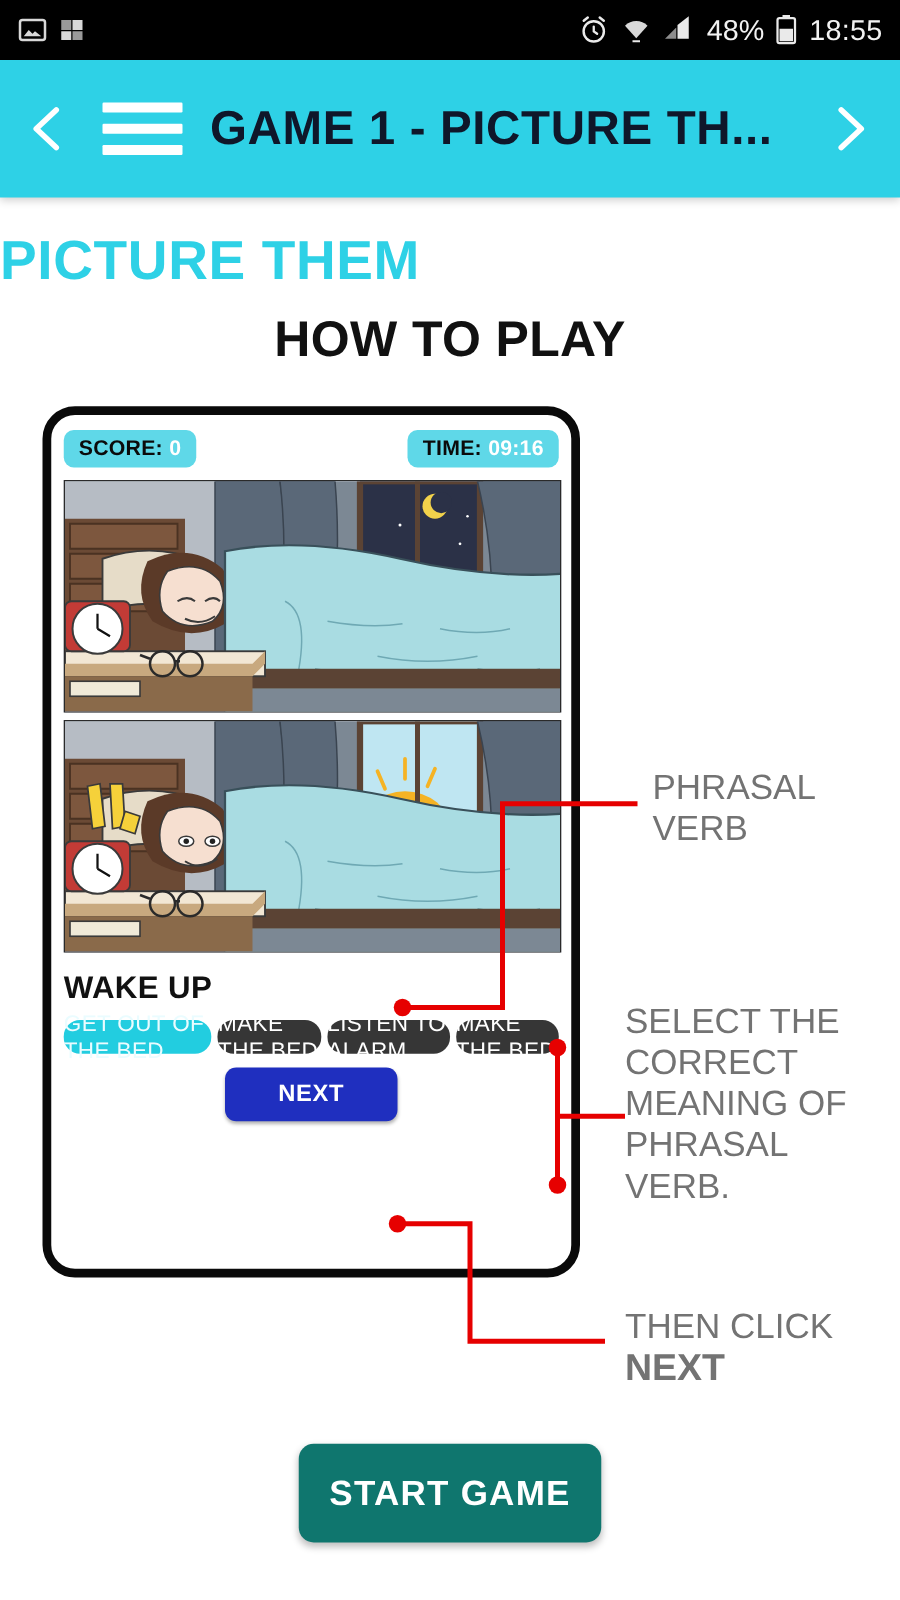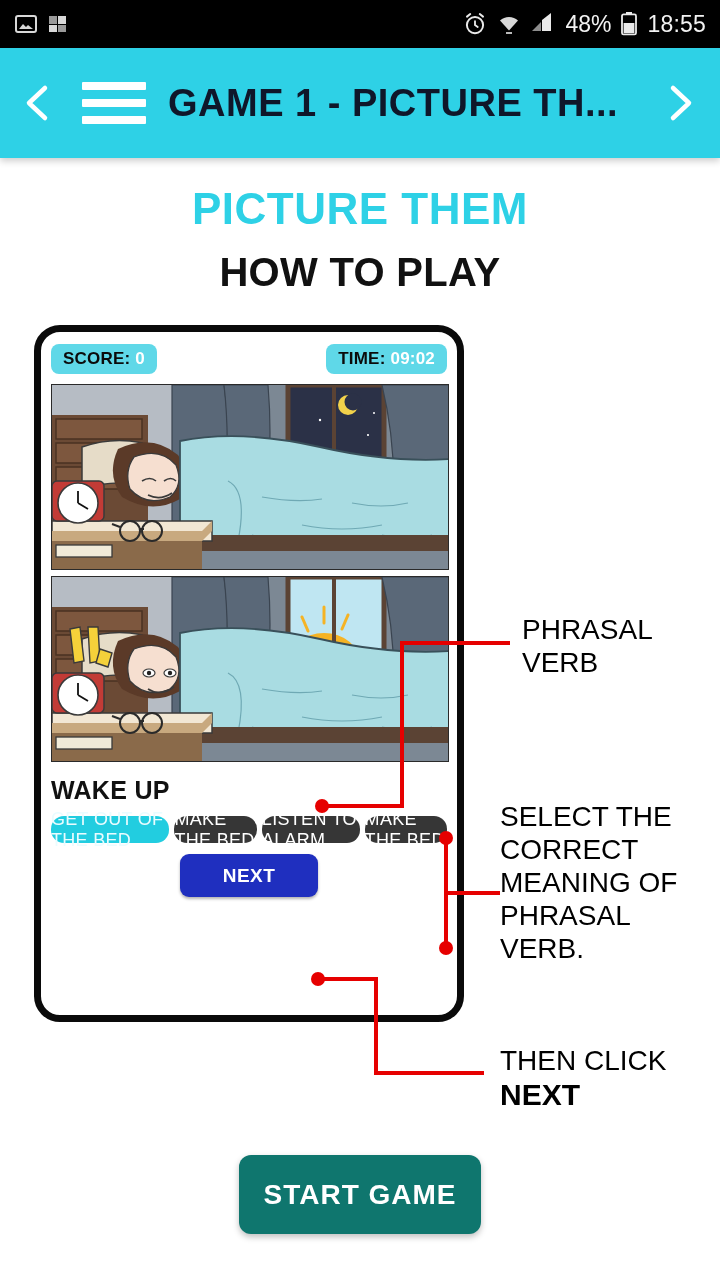--- a/index.html
+++ b/index.html
@@ -34,21 +34,21 @@
   .chev-right { margin-left:auto; margin-right:18px; }
   .hamburger { margin-left:22px; width:64px; display:flex; flex-direction:column; gap:9px; }
   .hamburger span { display:block; height:8px; background:#fff; border-radius:1px; }
   .appbar-title {
     margin-left:22px; color:#0f172a; font-size:38px; font-weight:700;
     letter-spacing:.5px; white-space:nowrap; overflow:hidden;
   }
 
   
   .title-main {
-    position:absolute; top:184px; left:0; width:720px; text-align:center;
+    position:absolute; top:184px; left:0; width:720px; text-align:left;
     color:#2ed1e6; font-size:44px; font-weight:700; letter-spacing:.5px;
   }
   .title-sub {
     position:absolute; top:250px; left:0; width:720px; text-align:center;
     color:#111; font-size:40px; font-weight:700; letter-spacing:.3px;
   }
 
   
   .phone {
     position:absolute; left:34px; top:325px; width:430px; height:697px;
@@ -85,21 +85,21 @@
   .opt.sel { background:#22cde0; color:#eafcff; }
   .next-wrap { display:flex; justify-content:center; margin-top:11px; }
   .next-btn {
     width:138px; height:43px; background:#1f2fbf; border-radius:9px;
     display:flex; align-items:center; justify-content:center;
     color:#fff; font-size:19px; font-weight:700; letter-spacing:.5px;
     box-shadow: 0 2px 3px rgba(0,0,0,.3);
   }
 
   
-  .anno { position:absolute; color:#000000; font-weight:400; line-height:1.18; }
+  .anno { position:absolute; color:#737373; font-weight:400; line-height:1.18; }
   .anno-verb  { left:522px; top:613px; font-size:28px; }
   .anno-select{ left:500px; top:800px; font-size:28px; width:215px; }
   .anno-click { left:500px; top:1044px; font-size:28px; width:215px; }
   .anno-click b { font-weight:700; display:block; font-size:30px; }
 
   svg.leaders { position:absolute; left:0; top:0; width:720px; height:1280px; pointer-events:none; }
 
   
   .start-btn {
     position:absolute; left:239px; top:1155px; width:242px; height:79px;
@@ -171,21 +171,21 @@
   <div class="phone">
     <div class="phone-inner">
 
       <div class="hud">
         <div class="pill">
           <span>SCORE:</span>
           <span class="val">0</span>
         </div>
         <div class="pill">
           <span>TIME:</span>
-          <span class="val">09:02</span>
+          <span class="val">09:16</span>
         </div>
       </div>
 
       <div class="panels">
 
         <div class="panel">
           <svg width="398" height="186" viewBox="0 0 398 186">
             <rect width="398" height="186" fill="#b6bcc4"></rect>
             <rect x="120" y="0" width="278" height="150" fill="#7c8894"></rect>
             <rect x="236" y="0" width="96" height="112" fill="#2b3147"></rect>

